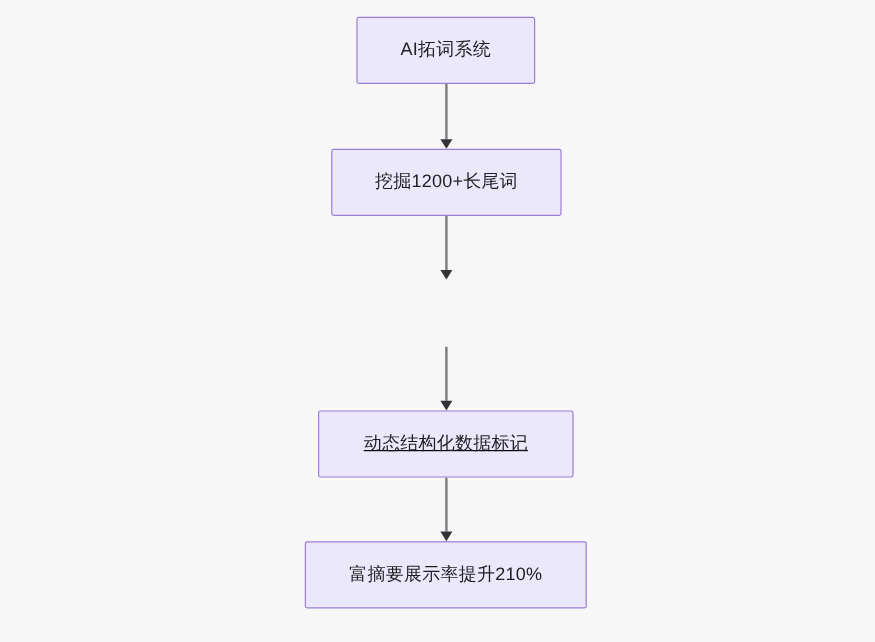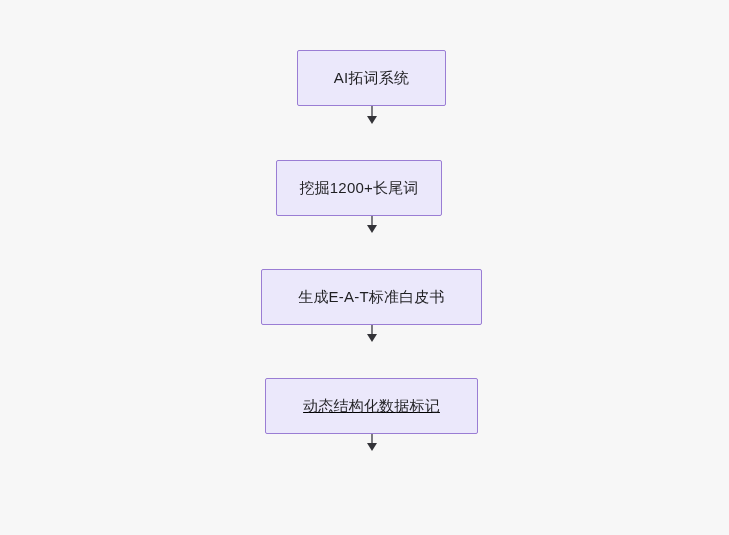--- a/index.html
+++ b/index.html
@@ -21,21 +21,20 @@
   .node {
     position: absolute;
     box-sizing: border-box;
     background: #ebe8fb;
     border: 1.4px solid #9a7dd4;
     border-radius: 2px;
     display: flex;
     align-items: center;
     justify-content: center;
     text-align: center;
-    margin-top: 36px;
   }
   .node-label {
     font-size: 15px;
     color: #1f1f22;
     line-height: 1.3;
     letter-spacing: 0.2px;
     white-space: nowrap;
   }
   .edge {
     position: absolute;
@@ -79,26 +78,26 @@
 
   <div class="edge" style="left:371px; top:398px; height:53px;">
     <div class="edge-line" style="height:45px;"></div>
     <div class="edge-arrow" style="top:45px;"></div>
   </div>
 
   <div class="node" style="left:297px; top:14px; width:149px; height:56px;">
     <span class="node-label">AI拓词系统</span>
   </div>
 
-  <div class="node" style="left:276px; top:124px; width:166px; height:56px;">
+  <div class="node" style="left:276px; top:124px; width:192px; height:56px;">
     <span class="node-label">挖掘1200+长尾词</span>
   </div>
 
-  <div class="node" style="left:261px; top:233px; width:221px; height:56px;">
-    <span class="node-label">生成E-A-T标准白皮书</span>
-  </div>
 
   <div class="node" style="left:265px; top:342px; width:213px; height:56px;text-decoration:underline;">
     <span class="node-label">动态结构化数据标记</span>
   </div>
 
+  <div class="node" style="left:254px; top:451px; width:235px; height:56px;">
+    <span class="node-label">富摘要展示率提升210%</span>
+  </div>
 
 </div>
 
 </body></html>

